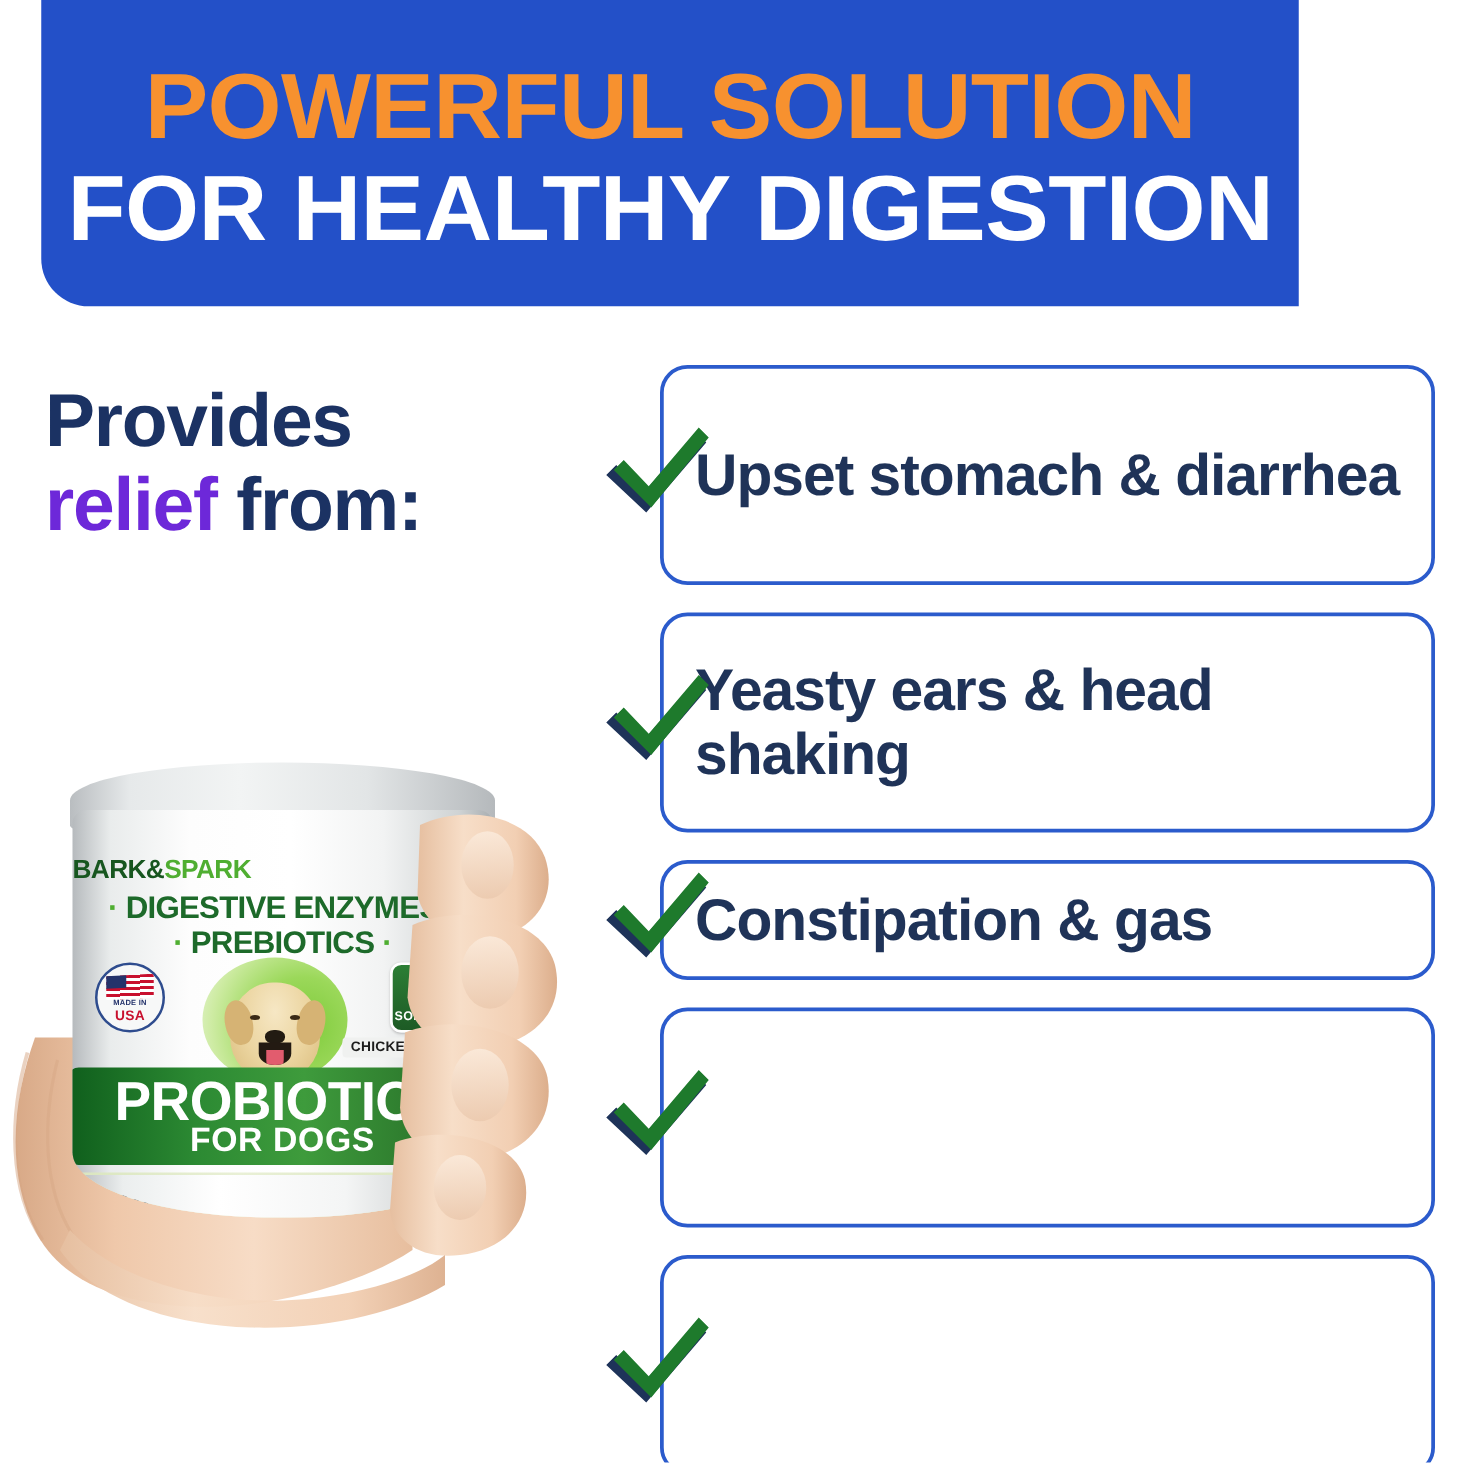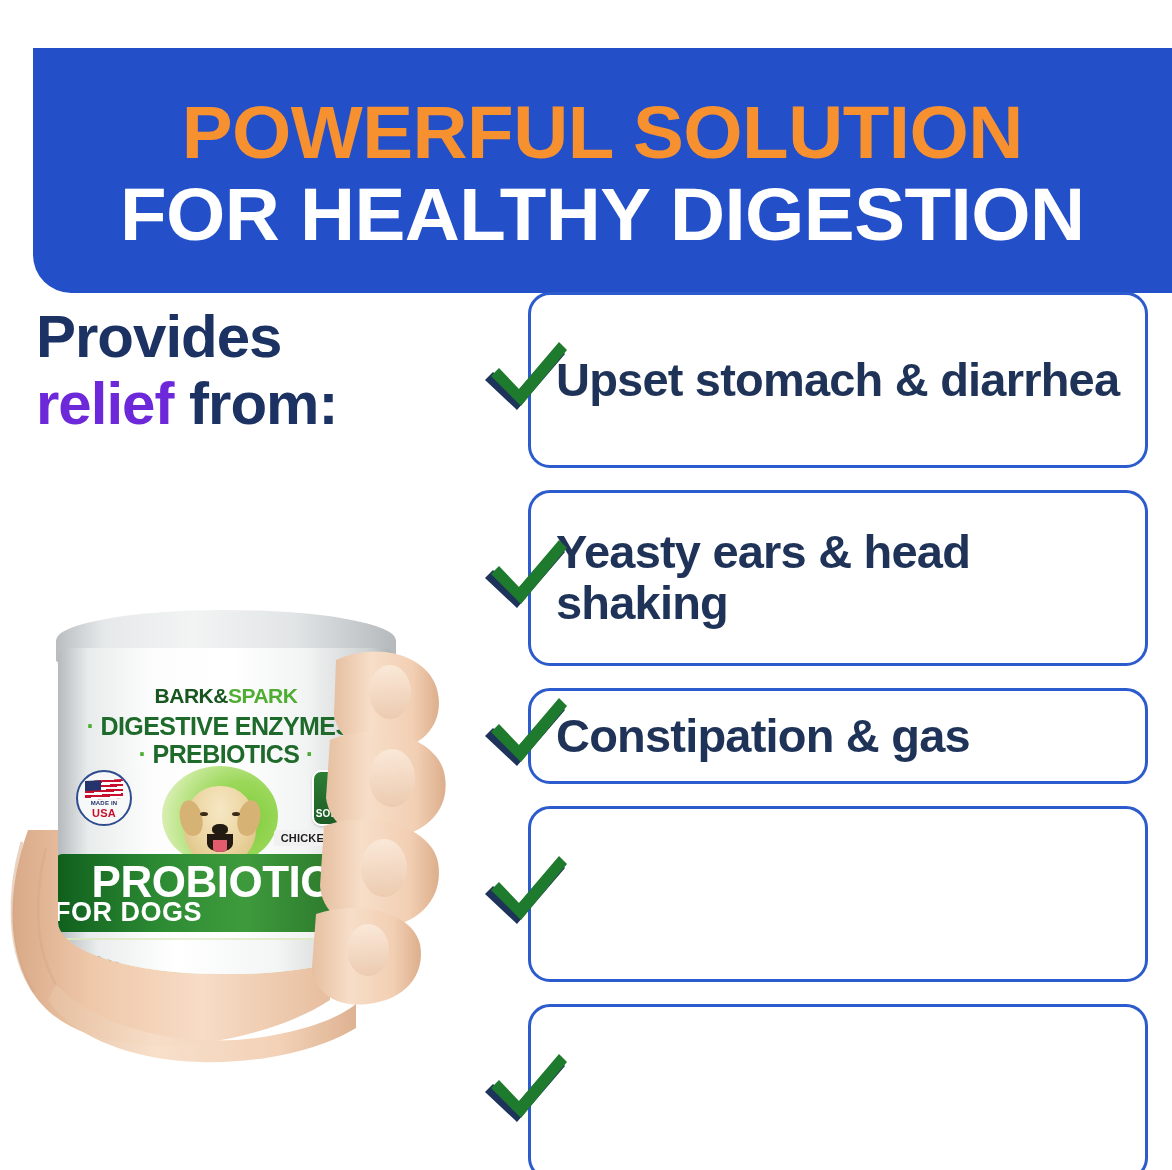--- a/index.html
+++ b/index.html
@@ -8,30 +8,29 @@
     background:#ffffff;
     font-family:"Liberation Sans", sans-serif;
     overflow:hidden;
     position:relative;
   }
 
   
   .banner{
     position:absolute;
     left:33px; top:0px;
-    width:1139px; height:245px;
+    width:1006px; height:245px;
     background:#2350C8;
     border-radius:0 0 0 38px;
     box-sizing:border-box;
     padding:26px 26px 20px 26px;
     display:flex;
     flex-direction:column;
     align-items:center;
     justify-content:center;
-    margin-top:48px;
   }
   .banner-line1{
     color:#F7912F;
     font-size:74px;
     font-weight:bold;
     letter-spacing:-0.5px;
     line-height:1.02;
     white-space:nowrap;
     text-align:center;
     transform:scaleX(1.03);
@@ -121,21 +120,21 @@
     left:2px; top:38px;
     width:336px; height:326px;
     background:linear-gradient(to right,#b6babd 0%,#e9ecec 9%,#fdfdfd 28%,#ffffff 52%,#f2f3f3 74%,#cfd3d4 92%,#a8adb0 100%);
     border-radius:12px 12px 48% 48% / 10px 10px 16% 16%;
     overflow:hidden;
   }
 
   .brand{
     position:absolute;
     top:36px; left:0; right:0;
-    text-align:center;
+    text-align:left;
     font-size:21px;
     font-weight:bold;
     letter-spacing:-0.5px;
     white-space:nowrap;
   }
   .brand .b-dark{ color:#17561F; }
   .brand .b-amp{ color:#17561F; }
   .brand .b-light{ color:#4FAE31; }
 
   .subline1,.subline2{
@@ -282,21 +281,21 @@
     position:absolute; left:0; right:0; top:3px;
     text-align:center;
     color:#ffffff;
     font-size:44px;
     font-weight:bold;
     letter-spacing:-0.5px;
     white-space:nowrap;
   }
   .fordogs{
     position:absolute; left:0; right:0; bottom:4px;
-    text-align:left;
+    text-align:center;
     color:#ffffff;
     font-size:27px;
     font-weight:bold;
     letter-spacing:0.5px;
     white-space:nowrap;
   }
 
   .light-band{
     position:absolute;
     left:-4px; right:-4px;

